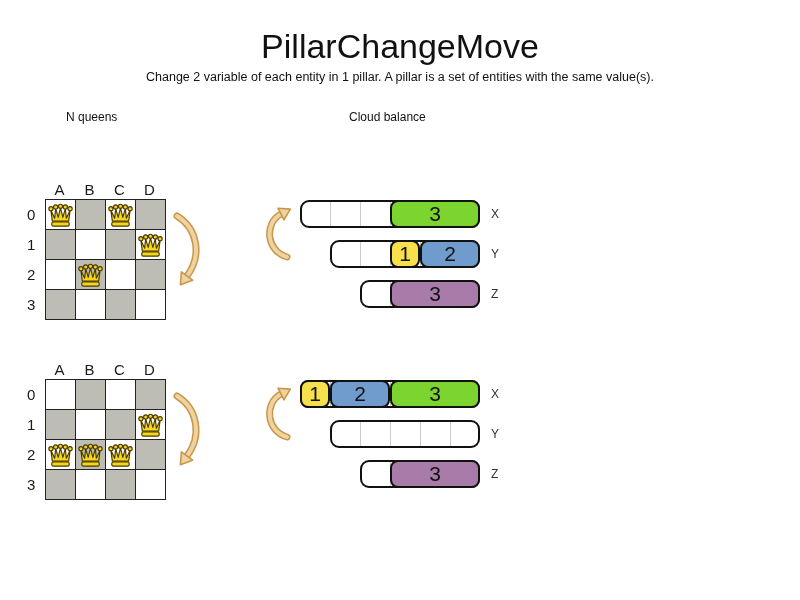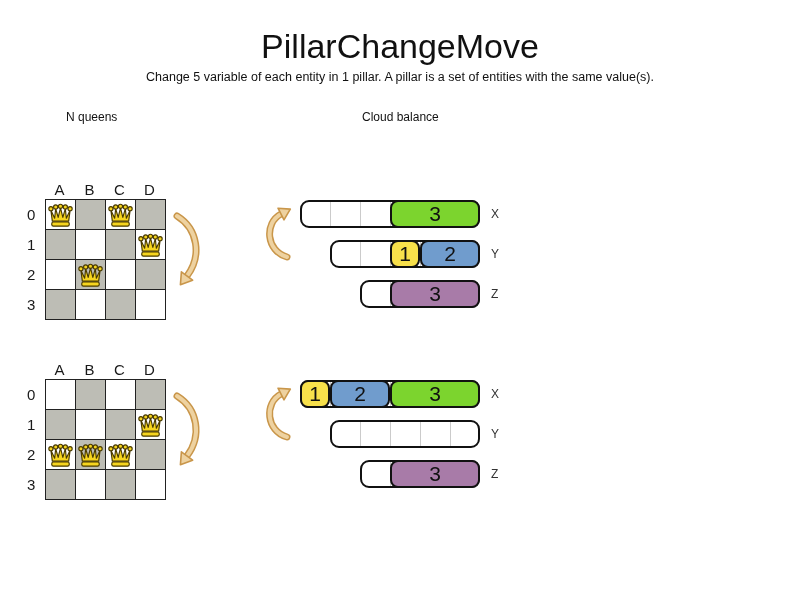--- a/index.html
+++ b/index.html
@@ -8,21 +8,21 @@
     width: 800px; height: 600px; position: relative; overflow: hidden;
     background: #ffffff; color: #111;
     font-family: "Liberation Sans", sans-serif;
   }
   .abs { position: absolute; }
   #title { top: 28px; left: 0; width: 800px; text-align: center;
            font-size: 34px; line-height: 36px; font-weight: 400; margin: 0; }
   #subtitle { top: 70px; left: 0; width: 800px; text-align: center; font-size: 12.5px; }
   .sec-label { font-size: 12px; }
   #lbl-nqueens { left: 66px; top: 110px; }
-  #lbl-cloud  { left: 349px; top: 110px; margin-left: 13px; }
+  #lbl-cloud  { left: 349px; top: 110px; }
 
   
   .board .col-labels { display: grid; grid-template-columns: repeat(4, 30px);
                        margin-left: 18px; height: 18px; }
   .board .col-labels span { text-align: center; font-size: 15px; letter-spacing: 1px; color: #1a1a1a; }
   .board .body { display: flex; }
   .board .row-labels { display: grid; grid-auto-rows: 30px; width: 18px; }
   .board .row-labels span { font-size: 15px; display: flex; align-items: center; color: #1a1a1a; }
   .board .grid { display: grid; grid-template-columns: repeat(4, 29px);
                  grid-auto-rows: 29px; gap: 1px; background: #222; border: 1px solid #222;
@@ -44,21 +44,21 @@
   
   svg.arrow { position: absolute; overflow: visible; }
   .a-under { stroke: var(--arrow_stroke); fill: none; stroke-linecap: round; }
   .a-over  { stroke: var(--arrow_fill);  fill: none; stroke-linecap: round; }
   .a-head  { fill: var(--arrow_fill); stroke: var(--arrow_stroke); stroke-linejoin: round; }
 </style>
 </head>
 <body>
 
 <h1 id="title" class="abs">PillarChangeMove</h1>
-<div id="subtitle" class="abs">Change 5 variable of each entity in 1 pillar. A pillar is a set of entities with the same value(s).</div>
+<div id="subtitle" class="abs">Change 2 variable of each entity in 1 pillar. A pillar is a set of entities with the same value(s).</div>
 <div id="lbl-nqueens" class="abs sec-label">N queens</div>
 <div id="lbl-cloud" class="abs sec-label">Cloud balance</div>
 
 <div id="board0" class="abs board" style="left:27px; top:181px;">
     <div class="col-labels">
       <span>A</span>
       <span>B</span>
       <span>C</span>
       <span>D</span>
     </div>

